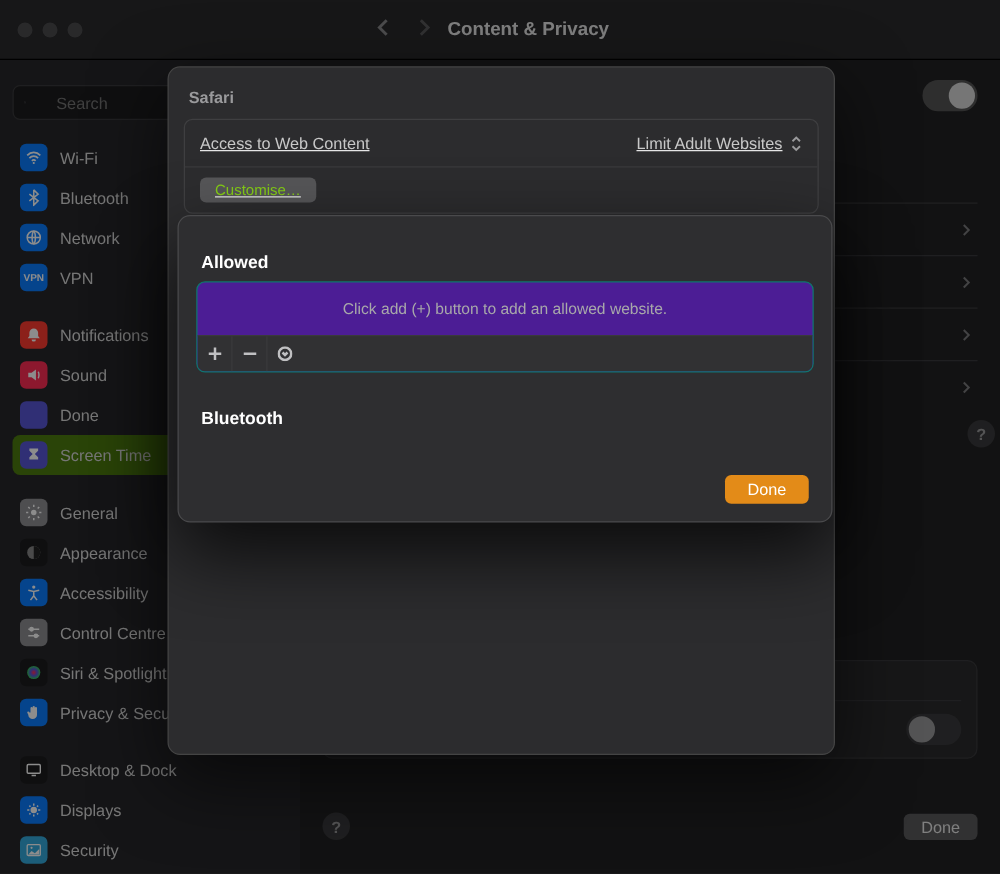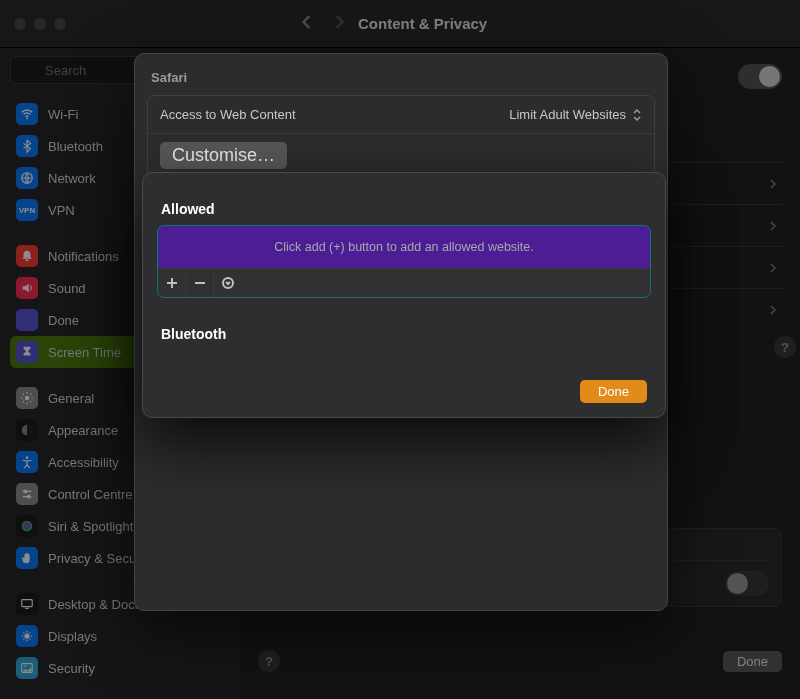--- a/index.html
+++ b/index.html
@@ -27,20 +27,21 @@
     .sidebar {
       position:absolute; top:48px; left:0; bottom:0; width:240px;
       background:#27272a; padding: 8px 10px;
       overflow:hidden;
     }
     .search {
       display:flex; align-items:center; gap:24px;
       background:#1c1c1e; border:1px solid #3a3a3c;
       border-radius:6px; padding:4px 8px; height:28px;
       margin-bottom: 10px;
+      margin-top: 12px;
     }
     .search svg { width:14px; height:14px; fill:#7a7a7c; }
     .search input {
       flex:1; background:transparent; border:none; outline:none;
       color:#bbb; font-size:13px;
     }
     .sb-group { margin-top: 14px; }
     .sb-item {
       display:flex; align-items:center; gap:10px;
       padding: 5px 6px; border-radius:6px; cursor:default;
@@ -104,33 +105,33 @@
     }
     
     .sheet1 {
       position:absolute; left:134px; top:53px; width:534px;
       background:#2c2c2e; border:1px solid #444; border-radius:10px;
       box-shadow: 0 20px 60px rgba(0,0,0,0.6);
       padding: 0;
     }
     .sheet1 .s1-header { padding: 16px 16px 4px 16px; color:#9a9a9c; font-weight:600; font-size:13px; }
     .sheet1 .s1-box {
-      margin: 6px 12px 12px 12px; border:1px solid #3f3f41; border-radius:7px;
+      margin: 6px 12px 12px 12px; border:1px solid #3f3f41; border-radius:7px;text-decoration:underline;
     }
     .sheet1 .s1-row {
       display:flex; justify-content:space-between; align-items:center;
       padding: 11px 12px; color:#c8c8c8;
     }
     .sheet1 .s1-row + .s1-row { border-top: 1px solid #3a3a3c; }
     .dropdown { display:flex; align-items:center; gap:6px; color:#c8c8c8; }
     .dropdown svg { width: 10px; height:14px; fill:#8a8a8c; }
     .customise { display:flex; justify-content:flex-end; padding: 0 12px 10px 12px; }
     .customise button {
-      background:#565658; color:#e5e5e5; border:none; border-radius:5px;
-      padding:3px 12px; font-size:18px;
+      background:#565658; color:#84cc16; border:none; border-radius:5px;
+      padding:3px 12px; font-size:12px;
     }
     
     .sheet2 {
       position:absolute; left:142px; top:172px; width:524px;
       background:#2e2e30; border:1px solid #4a4a4c; border-radius:10px;
       box-shadow: 0 25px 60px rgba(0,0,0,0.75);
       padding: 18px 0 14px 0;
     }
     .sec-title { font-weight:700; color:#fff; padding: 10px 18px 8px 18px; font-size:14px; }
     .list-frame {

